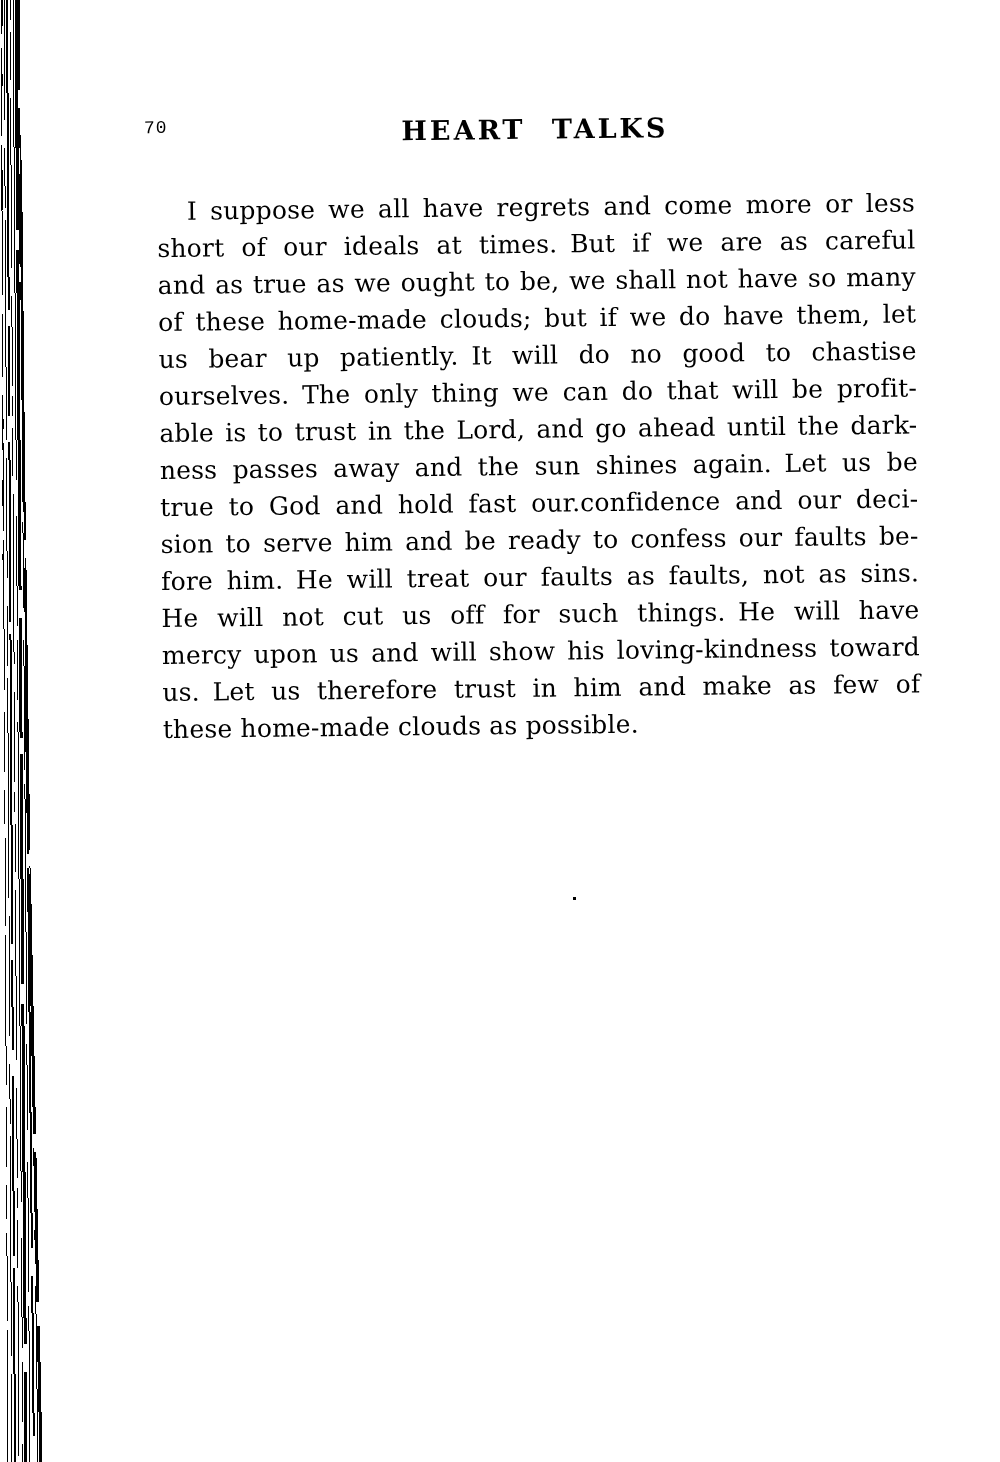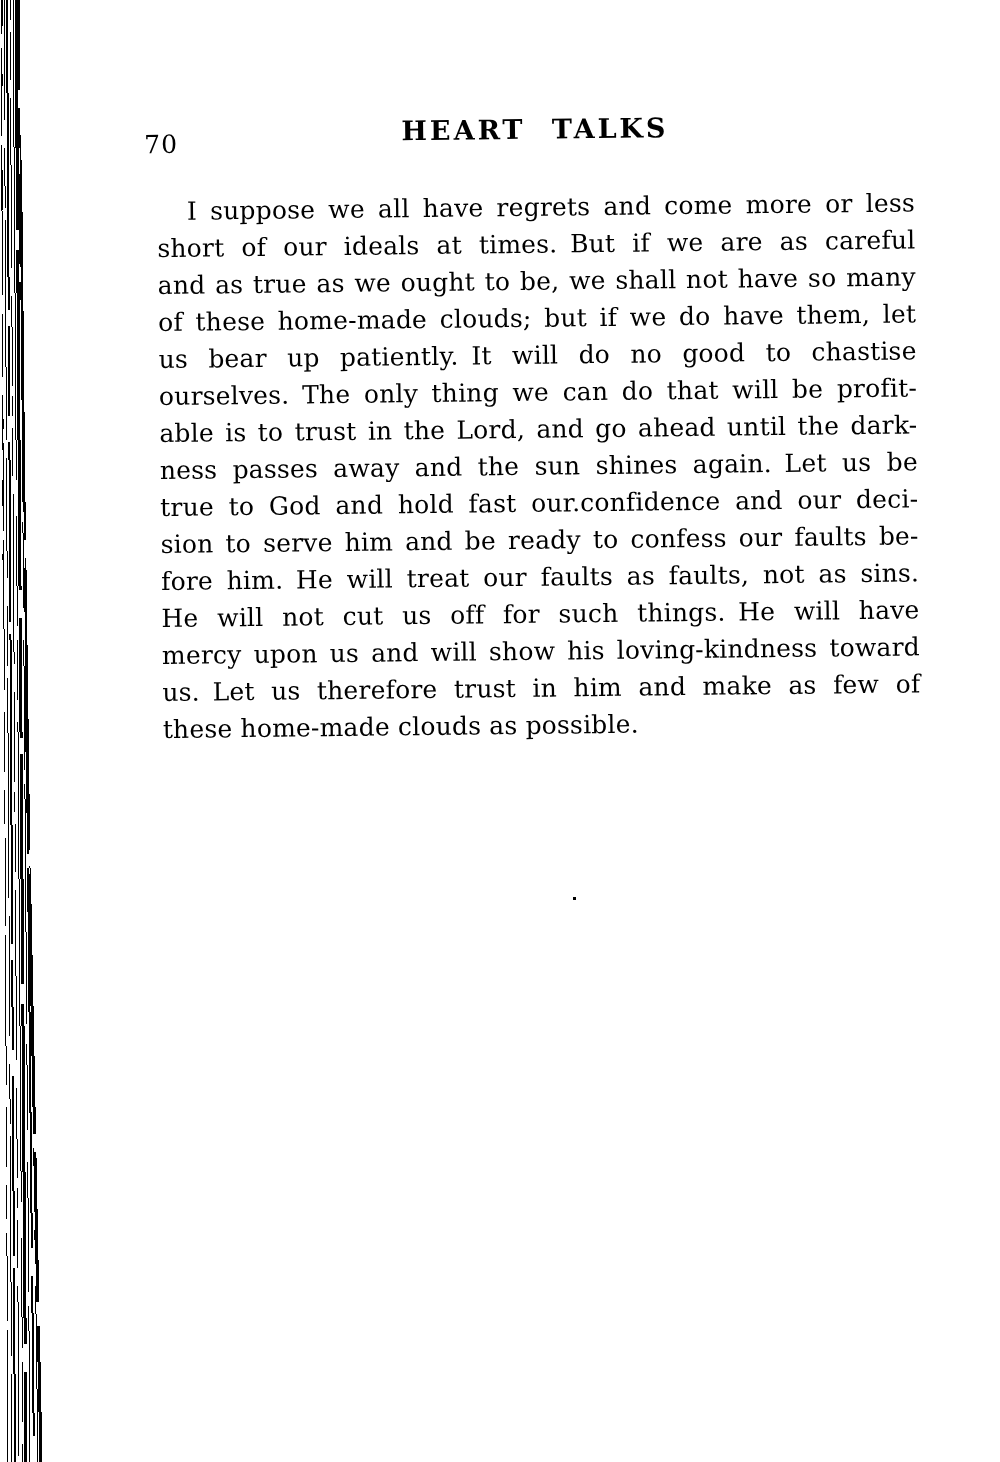--- a/index.html
+++ b/index.html
@@ -26,23 +26,24 @@
   .running-head {
     position: absolute;
     top: 118px;
     left: 157px;
     width: 758px;
     height: 34px;
   }
   .page-number {
     position: absolute;
     left: -12px;
-    top: 12px;
-    font-size: 25px;
+    top: 0;
+    font-size: 18px;
     letter-spacing: 1px;
+    font-family: Liberation Mono, monospace;
   }
   .head-title {
     display: block;
     text-align: center;
     font-size: 27px;
     font-weight: 700;
     letter-spacing: 3px;
     word-spacing: 14px;
   }
   .paragraph {

